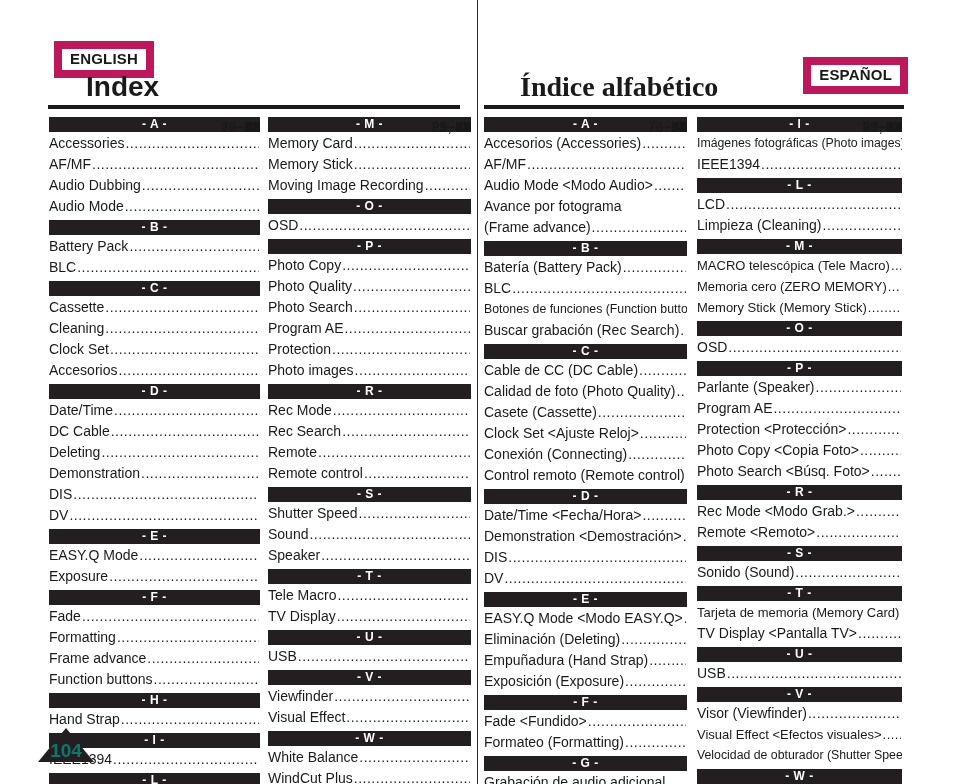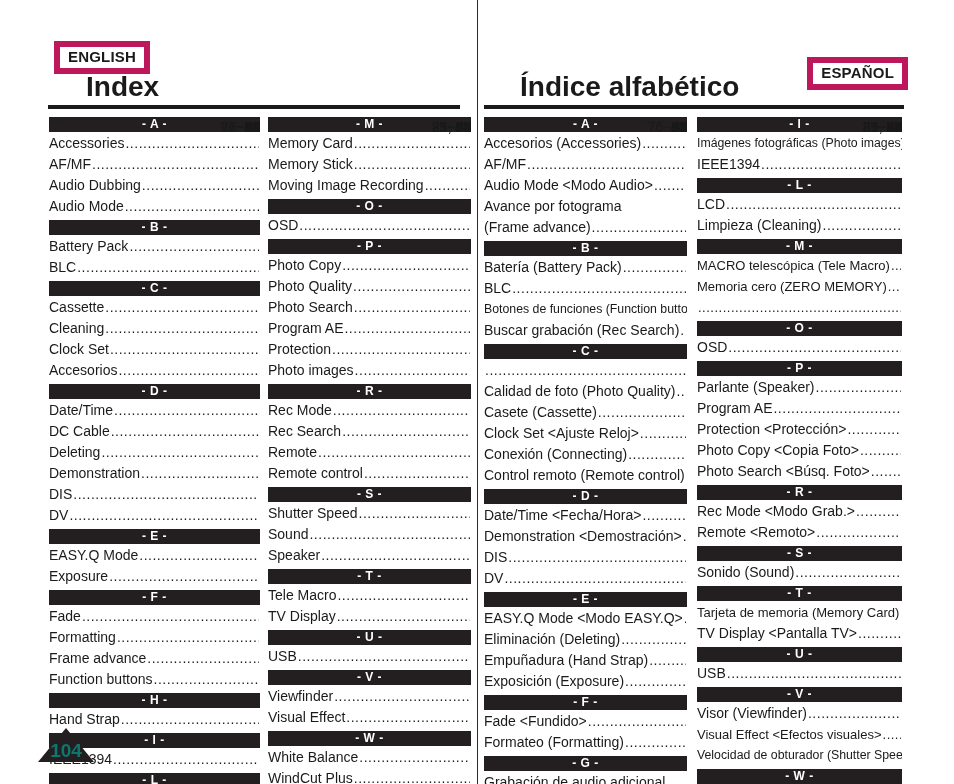--- a/index.html
+++ b/index.html
@@ -26,21 +26,21 @@
     left: 477px;
     top: 0;
     width: 1px;
     height: 784px;
     background: #2a2a2a;
   }
 
   
   .lang-tag {
     position: absolute;
-    border: 6px solid #be185d;
+    border: 8px solid #be185d;
     font-weight: bold;
     font-size: 15px;
     letter-spacing: 0.2px;
     padding: 1px 8px 3px 8px;
     line-height: 17px;
     background: #fff;
     white-space: nowrap;
   }
   .lang-en { left: 54px; top: 41px; }
   .lang-es { right: 46px; top: 57px; }
@@ -48,21 +48,21 @@
   
   .title {
     position: absolute;
     font-weight: bold;
     font-size: 28px;
     line-height: 30px;
     white-space: nowrap;
     margin-left: 36px;
   }
   .title-en { left: 50px; top: 72px; }
-  .title-es { left: 484px; top: 72px; }
+  .title-es { left: 484px; top: 72px; font-family: Liberation Serif, serif; }
 
   .title-rule {
     position: absolute;
     height: 4px;
     background: #1a1a1a;
     top: 105px;
   }
   .rule-en { left: 48px; width: 412px; }
   .rule-es { left: 484px; width: 420px; }
 
@@ -475,20 +475,21 @@
         <span class="leader">................................................................................</span>
         <span class="page">9</span>
       </div>
       <div class="entry">
         <span class="label">Buscar grabación (Rec Search)</span>
         <span class="leader">................................................................................</span>
         <span class="page">36</span>
       </div>
       <div class="letter-bar gap">- C -</div>
       <div class="entry">
+        <span class="label">Cable de CC (DC Cable)</span>
         <span class="leader">................................................................................</span>
         <span class="page">19</span>
       </div>
       <div class="entry">
         <span class="label">Calidad de foto (Photo Quality)</span>
         <span class="leader">................................................................................</span>
         <span class="page">71</span>
       </div>
       <div class="entry">
         <span class="label">Casete (Cassette)</span>
@@ -598,20 +599,21 @@
         <span class="label">MACRO telescópica (Tele Macro)</span>
         <span class="leader">................................................................................</span>
         <span class="page">39</span>
       </div>
       <div class="entry tight2">
         <span class="label">Memoria cero (ZERO MEMORY)</span>
         <span class="leader">................................................................................</span>
         <span class="page">37</span>
       </div>
       <div class="entry tight2">
+        <span class="label">Memory Stick (Memory Stick)</span>
         <span class="leader">................................................................................</span>
         <span class="page">68</span>
       </div>
       <div class="letter-bar gap">- O -</div>
       <div class="entry">
         <span class="label">OSD</span>
         <span class="leader">................................................................................</span>
         <span class="page">21, 22</span>
       </div>
       <div class="letter-bar gap">- P -</div>

